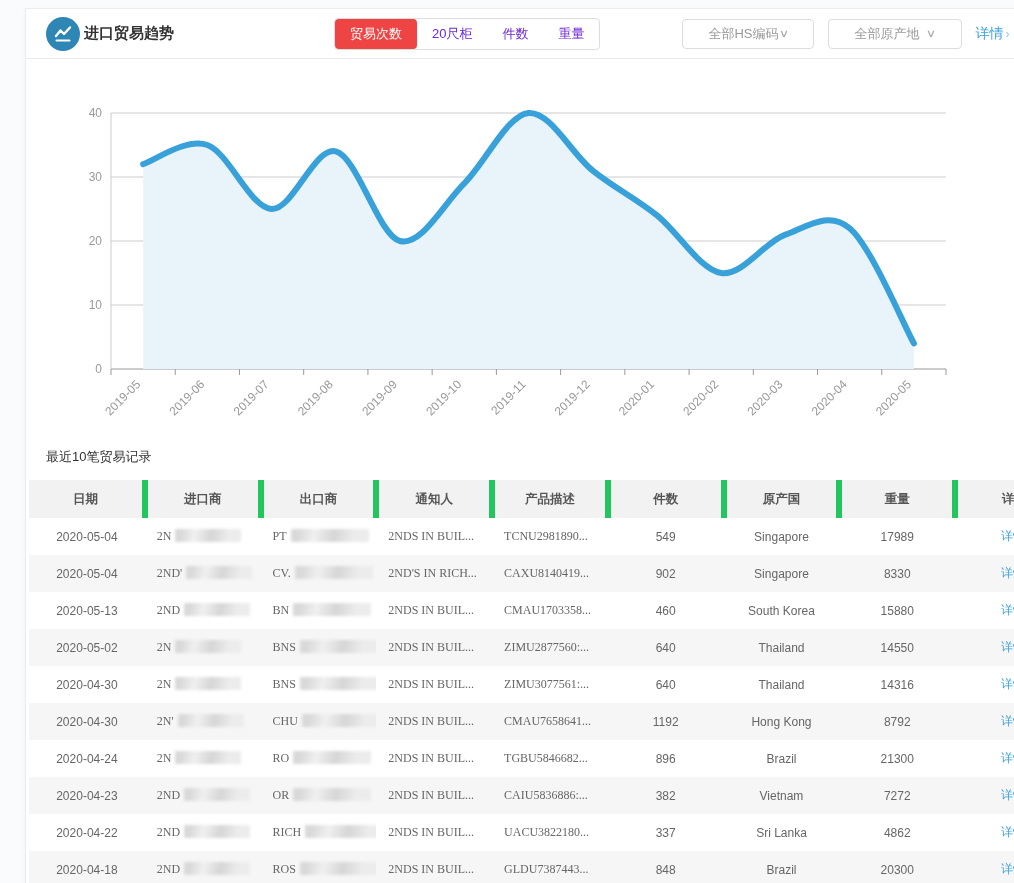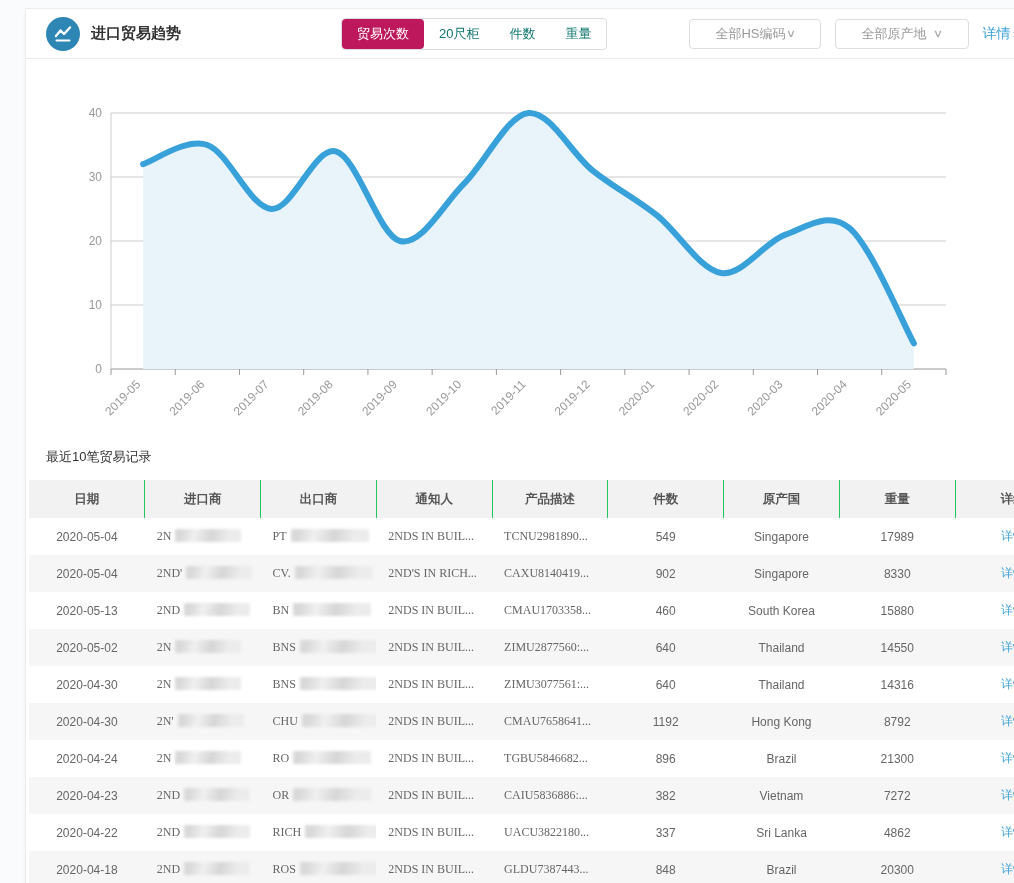--- a/index.html
+++ b/index.html
@@ -9,41 +9,41 @@
   }
   .card{
     position:absolute;left:25px;top:8px;width:1050px;min-height:872px;
     background:#fff;border:1px solid #ececec;box-shadow:0 1px 3px rgba(0,0,0,.05);
     box-sizing:border-box;
   }
   
   .card-header{height:49px;display:flex;align-items:center;padding:0 20px;border-bottom:1px solid #ebebeb;}
   .app-icon{width:34px;height:34px;border-radius:50%;background:#2e86b5;flex:0 0 auto;
     display:flex;align-items:center;justify-content:center;}
-  .page-title{font-size:15px;font-weight:bold;color:#333;margin-left:11px;}
+  .page-title{font-size:15px;font-weight:bold;color:#333;margin-left:4px;}
   .tabs{display:flex;align-items:stretch;height:32px;border:1px solid #ddd;border-radius:4px;
     margin-left:160px;background:#fff;box-sizing:border-box;}
-  .tab{display:flex;align-items:center;padding:0 15px;font-size:13px;color:#0f766e;cursor:pointer;white-space:nowrap;}
-  .tab.active{background:#be185d;color:#fff;border-radius:4px;}
+  .tab{display:flex;align-items:center;padding:0 15px;font-size:13px;color:#6d28d9;cursor:pointer;white-space:nowrap;}
+  .tab.active{background:#ef4444;color:#fff;border-radius:4px;}
   .filters{display:flex;align-items:center;margin-left:82px;gap:14px;}
   .select{height:30px;border:1px solid #ddd;border-radius:4px;background:#fff;box-sizing:border-box;
     display:flex;align-items:center;padding:0 25px;font-size:13px;color:#999;cursor:pointer;}
   .select.hs{width:132px;justify-content:space-between;}
   .select.org{gap:8px;}
   .chev{font-size:11px;color:#aaa;transform:scaleX(1.3);}
   .detail-top{font-size:14px;color:#3ca2d9;cursor:pointer;white-space:nowrap;}
   .detail-top .arrow{font-size:12px;color:#8fc9e8;margin-left:2px;}
   
   .chart-section{position:relative;height:385px;}
   .chart-section svg{position:absolute;left:0;top:0;}
   
   .section-title{margin:4px 0 14px 20px;font-size:13px;color:#333;}
   table{border-collapse:collapse;width:calc(100% - 6px);margin-left:3px;table-layout:fixed;}
   thead th{background:#f2f2f2;height:36px;font-size:12.5px;color:#555;font-weight:bold;
-    border-right:1px solid #22c55e;text-align:center;}
+    border-right:6px solid #22c55e;text-align:center;}
   thead th:last-child{border-right:none;}
   tbody td{height:35px;font-size:12px;color:#666;text-align:center;white-space:nowrap;overflow:hidden;}
   tbody tr:nth-child(even){background:#f6f6f6;}
   td.ta-l{text-align:left;padding-left:12px;font-family:Liberation Serif, serif;}
   .link{color:#3ca2d9;cursor:pointer;}
   .redact{display:inline-block;vertical-align:-2px;height:13px;width:66px;margin-left:4px;border-radius:1px;
     background:linear-gradient(100deg,#d9d9d9 10%,#f0f0f0 30%,#d6d6d6 55%,#ececec 80%);
     filter:blur(1.4px);}
   .redact.w2{width:78px;}
 </style>

